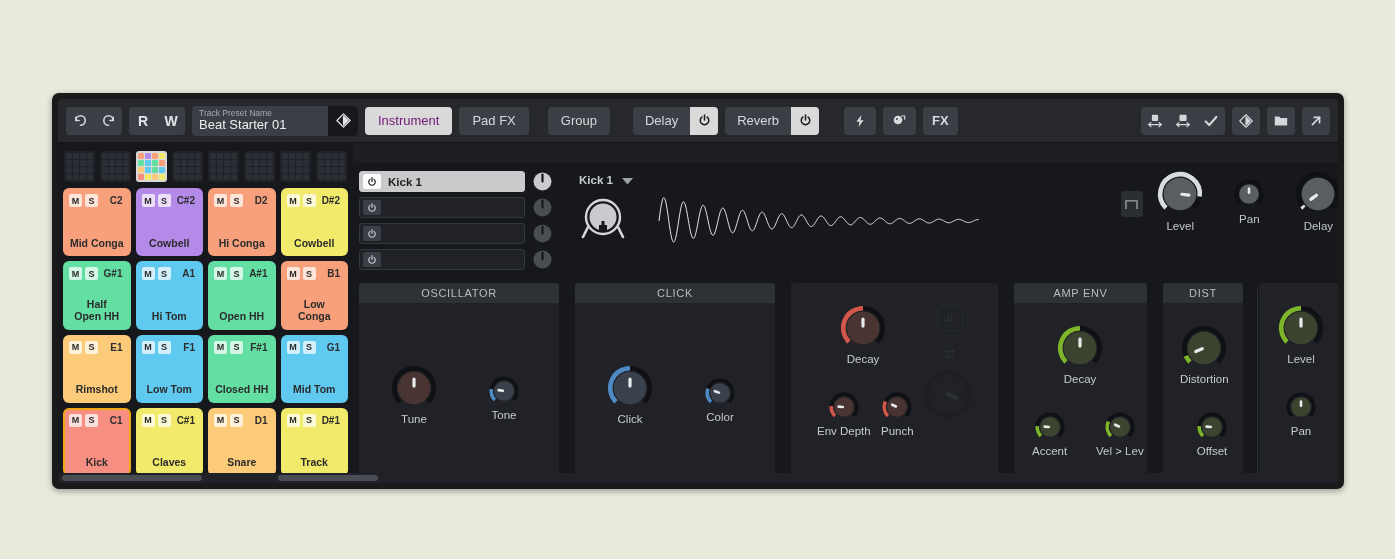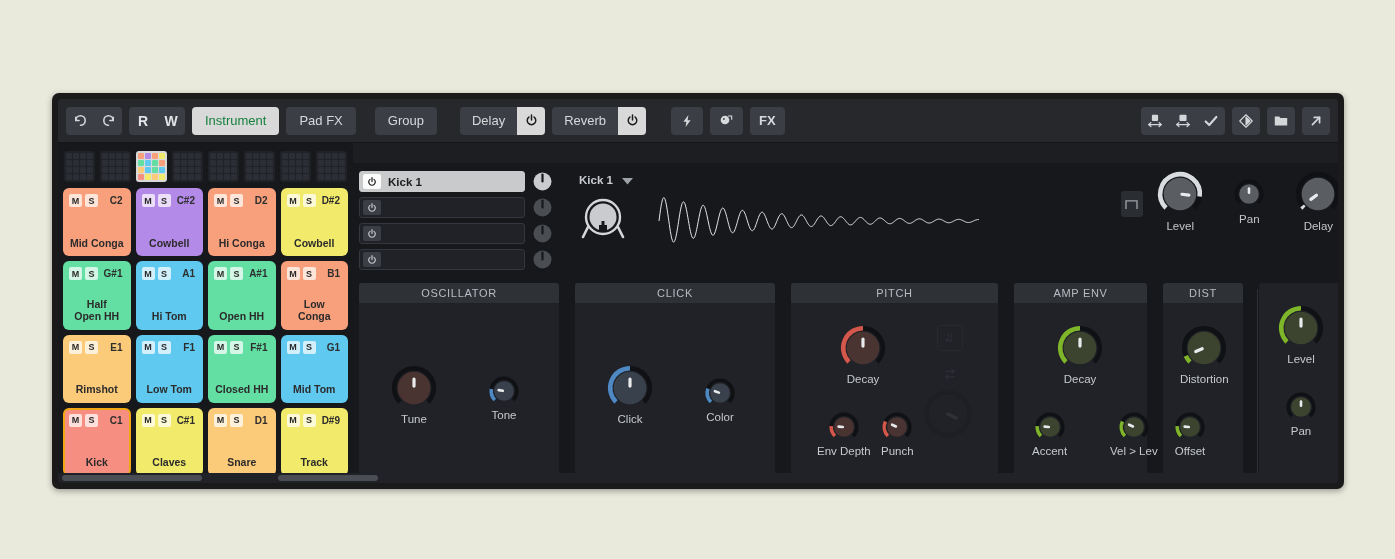--- a/index.html
+++ b/index.html
@@ -54,21 +54,21 @@
     height: 28px;
     background: #3b3e44;
     border-radius: 4px;
     color: #d7d9dc;
     font-size: 13px;
     display: flex; align-items: center; justify-content: center;
     padding: 0 13px;
     cursor: pointer;
     white-space: nowrap;
   }
-  .tbtn.active { background: #d9d9d9; color: #15803d; }
+  .tbtn.active { background: #d9d9d9; color: #701a75; }
   .rw {
     width: 28px; height: 28px;
     display: flex; align-items: center; justify-content: center;
     color: #e2e4e7; font-size: 14px; font-weight: bold;
     cursor: pointer;
   }
 
   .preset {
     height: 30px; width: 166px;
     background: #3b3e44;
@@ -268,20 +268,32 @@
               <path d="M13 4.5 V8 H9.5"></path>
         </svg>
       </div>
     </div>
 
     <div class="grp">
       <div class="rw">R</div>
       <div class="rw">W</div>
     </div>
 
+    <div class="preset">
+      <div class="ptxt">
+        <span class="plab">Track Preset Name</span>
+        <span class="pval">Beat Starter 01</span>
+      </div>
+      <div class="pbtn">
+        <svg width="17" height="17" viewBox="0 0 18 18" fill="currentColor" stroke="currentColor" stroke-width="1.3" stroke-linejoin="round">
+          <path d="M9 2 L16 9 L9 16 L2 9 Z" fill="none"></path>
+              <path d="M9 4.4 L13.6 9 L9 13.6 Z"></path>
+        </svg>
+      </div>
+    </div>
 
     <div class="tbtn active">Instrument</div>
     <div class="tbtn">Pad FX</div>
     <div class="tbtn" style="margin-left:12px">Group</div>
 
     <div class="fxpair" style="margin-left:16px">
       <div class="fxl">Delay</div>
       <div class="pwr on">
         <svg width="13" height="13" viewBox="0 0 14 14" fill="none" stroke="currentColor" stroke-width="1.6" stroke-linecap="round">
           <path d="M4.2 3.3 A4.6 4.6 0 1 0 9.8 3.3"></path>
@@ -660,21 +672,21 @@
        <div class="note">D1</div>
      </div>
      <div class="pname">
                 <div>Snare</div>
               </div>
             </div>
             <div class="pad" style="background: rgb(242, 234, 107);">
               <div class="ptop">
        <div class="ms">M</div>
        <div class="ms">S</div>
-       <div class="note">D#9</div>
+       <div class="note">D#1</div>
      </div>
      <div class="pname">
                 <div>Track</div>
               </div>
             </div>
           </div>
     </div>
 
     <div class="right">
 
@@ -866,21 +878,20 @@
     <path d="M 6.949033200812192 25.05096679918781 A 12.8 12.8 0 1 1 25.05096679918782 25.050966799187798" fill="none" stroke="#101114" stroke-width="3.6" stroke-linecap="butt"></path>
     <path d="M 6.949033200812192 25.05096679918781 A 12.8 12.8 0 0 1 3.956726157385914 11.66415462086027" fill="none" stroke="#4f89c4" stroke-width="3.6" stroke-linecap="butt"></path>
     <circle cx="16" cy="16" r="9.8" fill="#39414d"></circle>
     <line x1="14.893524215709832" y1="15.601644205791537" x2="10.928652655336723" y2="14.174202609877879" stroke="#e8eaec" stroke-width="2.6" stroke-linecap="round"></line>
   </svg>
                   <div class="klab2">Color</div>
                 </div>
               </div>
             </div>
             <div class="module" style="width: 207px;">
-              <div class="mhead">PITCH</div>
                  <div class="mbody">
                 <div class="knobwrap" style="left:49px;top:22px">
        <svg width="46" height="46" viewBox="0 0 46 46">
     <path d="M 8.99928573250636 37.00071426749364 A 19.8 19.8 0 1 1 37.000714267493656 37.00071426749362" fill="none" stroke="#101114" stroke-width="4.6" stroke-linecap="butt"></path>
     <path d="M 8.99928573250636 37.00071426749364 A 19.8 19.8 0 0 1 22.999999999999996 3.1999999999999993" fill="none" stroke="#d4574c" stroke-width="4.6" stroke-linecap="butt"></path>
     <circle cx="23" cy="23" r="16.3" fill="#4a3431"></circle>
     <line x1="23" y1="21.044" x2="23" y2="14.034999999999998" stroke="#e8eaec" stroke-width="3.2" stroke-linecap="round"></line>
   </svg>
                   <div class="klab2">Decay</div>
                 </div>
@@ -940,21 +951,21 @@
                 </div>
                 <div class="knobwrap" style="left:18px;top:108px">
        <svg width="32" height="32" viewBox="0 0 32 32">
     <path d="M 6.949033200812192 25.05096679918781 A 12.8 12.8 0 1 1 25.05096679918782 25.050966799187798" fill="none" stroke="#101114" stroke-width="3.6" stroke-linecap="butt"></path>
     <path d="M 6.949033200812192 25.05096679918781 A 12.8 12.8 0 0 1 3.225257876118123 15.196281350024789" fill="none" stroke="#7eb52a" stroke-width="3.6" stroke-linecap="butt"></path>
     <circle cx="16" cy="16" r="9.8" fill="#3c4430"></circle>
     <line x1="14.826320567368352" y1="15.926158349033528" x2="10.620635933771617" y2="15.661559099737001" stroke="#e8eaec" stroke-width="2.6" stroke-linecap="round"></line>
   </svg>
                   <div class="klab2">Accent</div>
                 </div>
-                <div class="knobwrap" style="left:96px;top:108px">
+                <div class="knobwrap" style="left:82px;top:108px">
        <svg width="32" height="32" viewBox="0 0 32 32">
     <path d="M 6.949033200812192 25.05096679918781 A 12.8 12.8 0 1 1 25.05096679918782 25.050966799187798" fill="none" stroke="#101114" stroke-width="3.6" stroke-linecap="butt"></path>
     <path d="M 6.949033200812192 25.05096679918781 A 12.8 12.8 0 0 1 4.418213728434948 10.550025067967074" fill="none" stroke="#7eb52a" stroke-width="3.6" stroke-linecap="butt"></path>
     <circle cx="16" cy="16" r="9.8" fill="#3c4430"></circle>
     <line x1="14.935923386299962" y1="15.499283553119476" x2="11.122982187208153" y2="13.70504961846426" stroke="#e8eaec" stroke-width="2.6" stroke-linecap="round"></line>
   </svg>
                   <div class="klab2">Vel &gt; Lev</div>
                 </div>
               </div>
             </div>
@@ -963,21 +974,21 @@
                  <div class="mbody">
                 <div class="knobwrap" style="left:17px;top:22px">
        <svg width="46" height="46" viewBox="0 0 46 46">
     <path d="M 8.99928573250636 37.00071426749364 A 19.8 19.8 0 1 1 37.000714267493656 37.00071426749362" fill="none" stroke="#101114" stroke-width="4.6" stroke-linecap="butt"></path>
     <path d="M 8.99928573250636 37.00071426749364 A 19.8 19.8 0 0 1 4.828458411457177 30.863528234568665" fill="none" stroke="#7eb52a" stroke-width="4.6" stroke-linecap="butt"></path>
     <circle cx="23" cy="23" r="16.3" fill="#3c4430"></circle>
     <line x1="21.204871952162133" y1="23.77682127408163" x2="14.77232978074311" y2="26.560430839540814" stroke="#e8eaec" stroke-width="3.2" stroke-linecap="round"></line>
   </svg>
                   <div class="klab2">Distortion</div>
                 </div>
-                <div class="knobwrap" style="left:11px;top:108px">
+                <div class="knobwrap" style="left:33px;top:108px">
        <svg width="32" height="32" viewBox="0 0 32 32">
     <path d="M 6.949033200812192 25.05096679918781 A 12.8 12.8 0 1 1 25.05096679918782 25.050966799187798" fill="none" stroke="#101114" stroke-width="3.6" stroke-linecap="butt"></path>
     <path d="M 6.949033200812192 25.05096679918781 A 12.8 12.8 0 0 1 3.225257876118123 15.196281350024789" fill="none" stroke="#7eb52a" stroke-width="3.6" stroke-linecap="butt"></path>
     <circle cx="16" cy="16" r="9.8" fill="#3c4430"></circle>
     <line x1="14.826320567368352" y1="15.926158349033528" x2="10.620635933771617" y2="15.661559099737001" stroke="#e8eaec" stroke-width="2.6" stroke-linecap="round"></line>
   </svg>
                   <div class="klab2">Offset</div>
                 </div>
               </div>
             </div>

